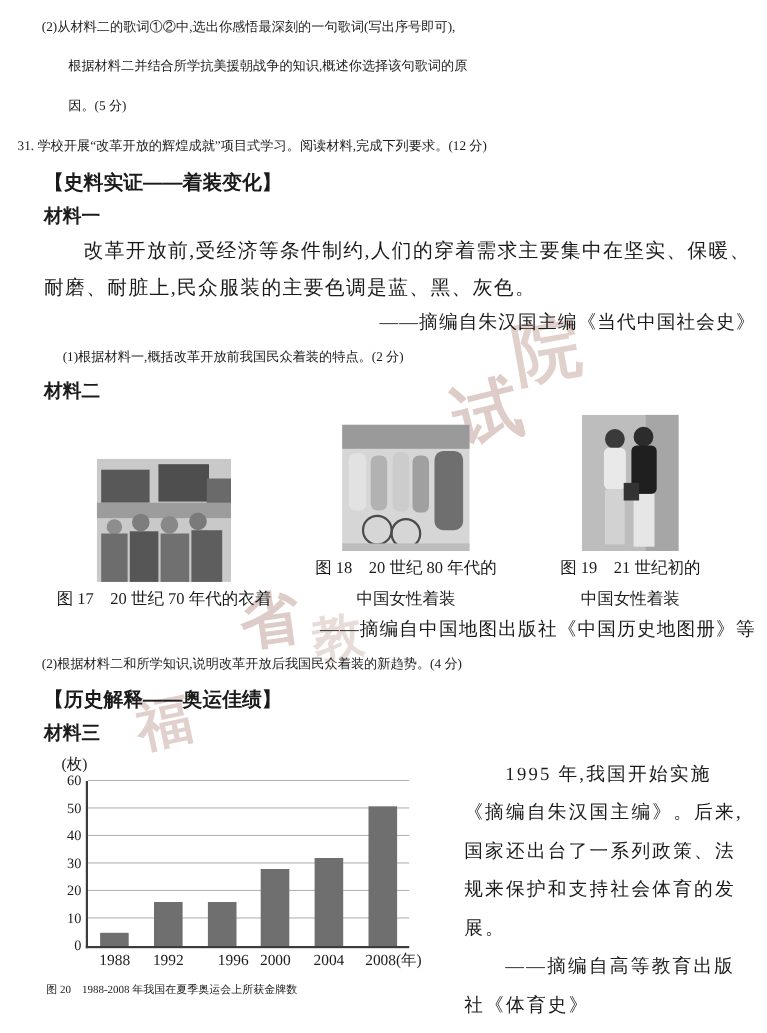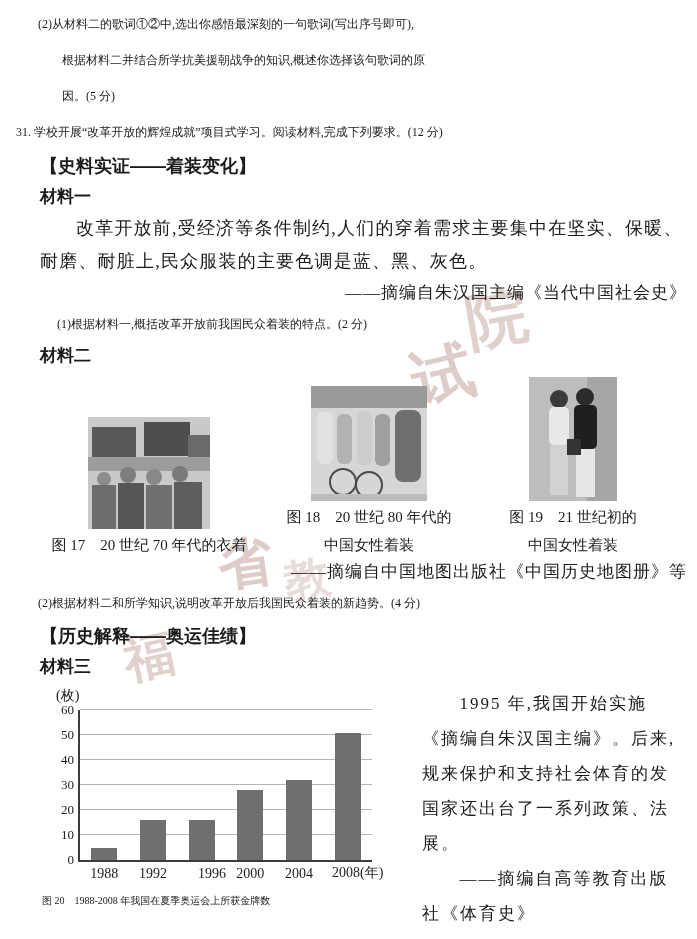--- a/index.html
+++ b/index.html
@@ -175,22 +175,22 @@
             <div class="bar" style="left: 206px; width: 26px; height: 80px; background: rgb(111, 111, 111);"></div>
             <div class="xtick" style="left: 219px;">2004</div>
             <div class="bar" style="left: 254.667px; width: 26px; height: 127.5px; background: rgb(111, 111, 111);"></div>
             <div class="xtick" style="left: 277.667px;">2008(年)</div>
           </div>
         <div class="chart-cap">图 20　1988-2008 年我国在夏季奥运会上所获金牌数</div>
       </div>
       <div class="sidecol kai">
         <div class="sl sl-first">1995 年,我国开始实施</div>
         <div class="sl">《摘编自朱汉国主编》。后来,</div>
+        <div class="sl">国家还出台了一系列政策、法</div>
         <div class="sl">规来保护和支持社会体育的发</div>
-        <div class="sl">国家还出台了一系列政策、法</div>
         <div class="sl">展。</div>
         <div class="sl sl-src">——摘编自高等教育出版</div>
         <div class="sl">社《体育史》</div>
       </div>
     </div>
 
     <div class="l ind-q q3" style="line-height:32px;">(3)根据材料三,概括 1988—2008 年我国在夏季奥运会上所获金牌数的变化,</div>
 
   </div>
 </div>

